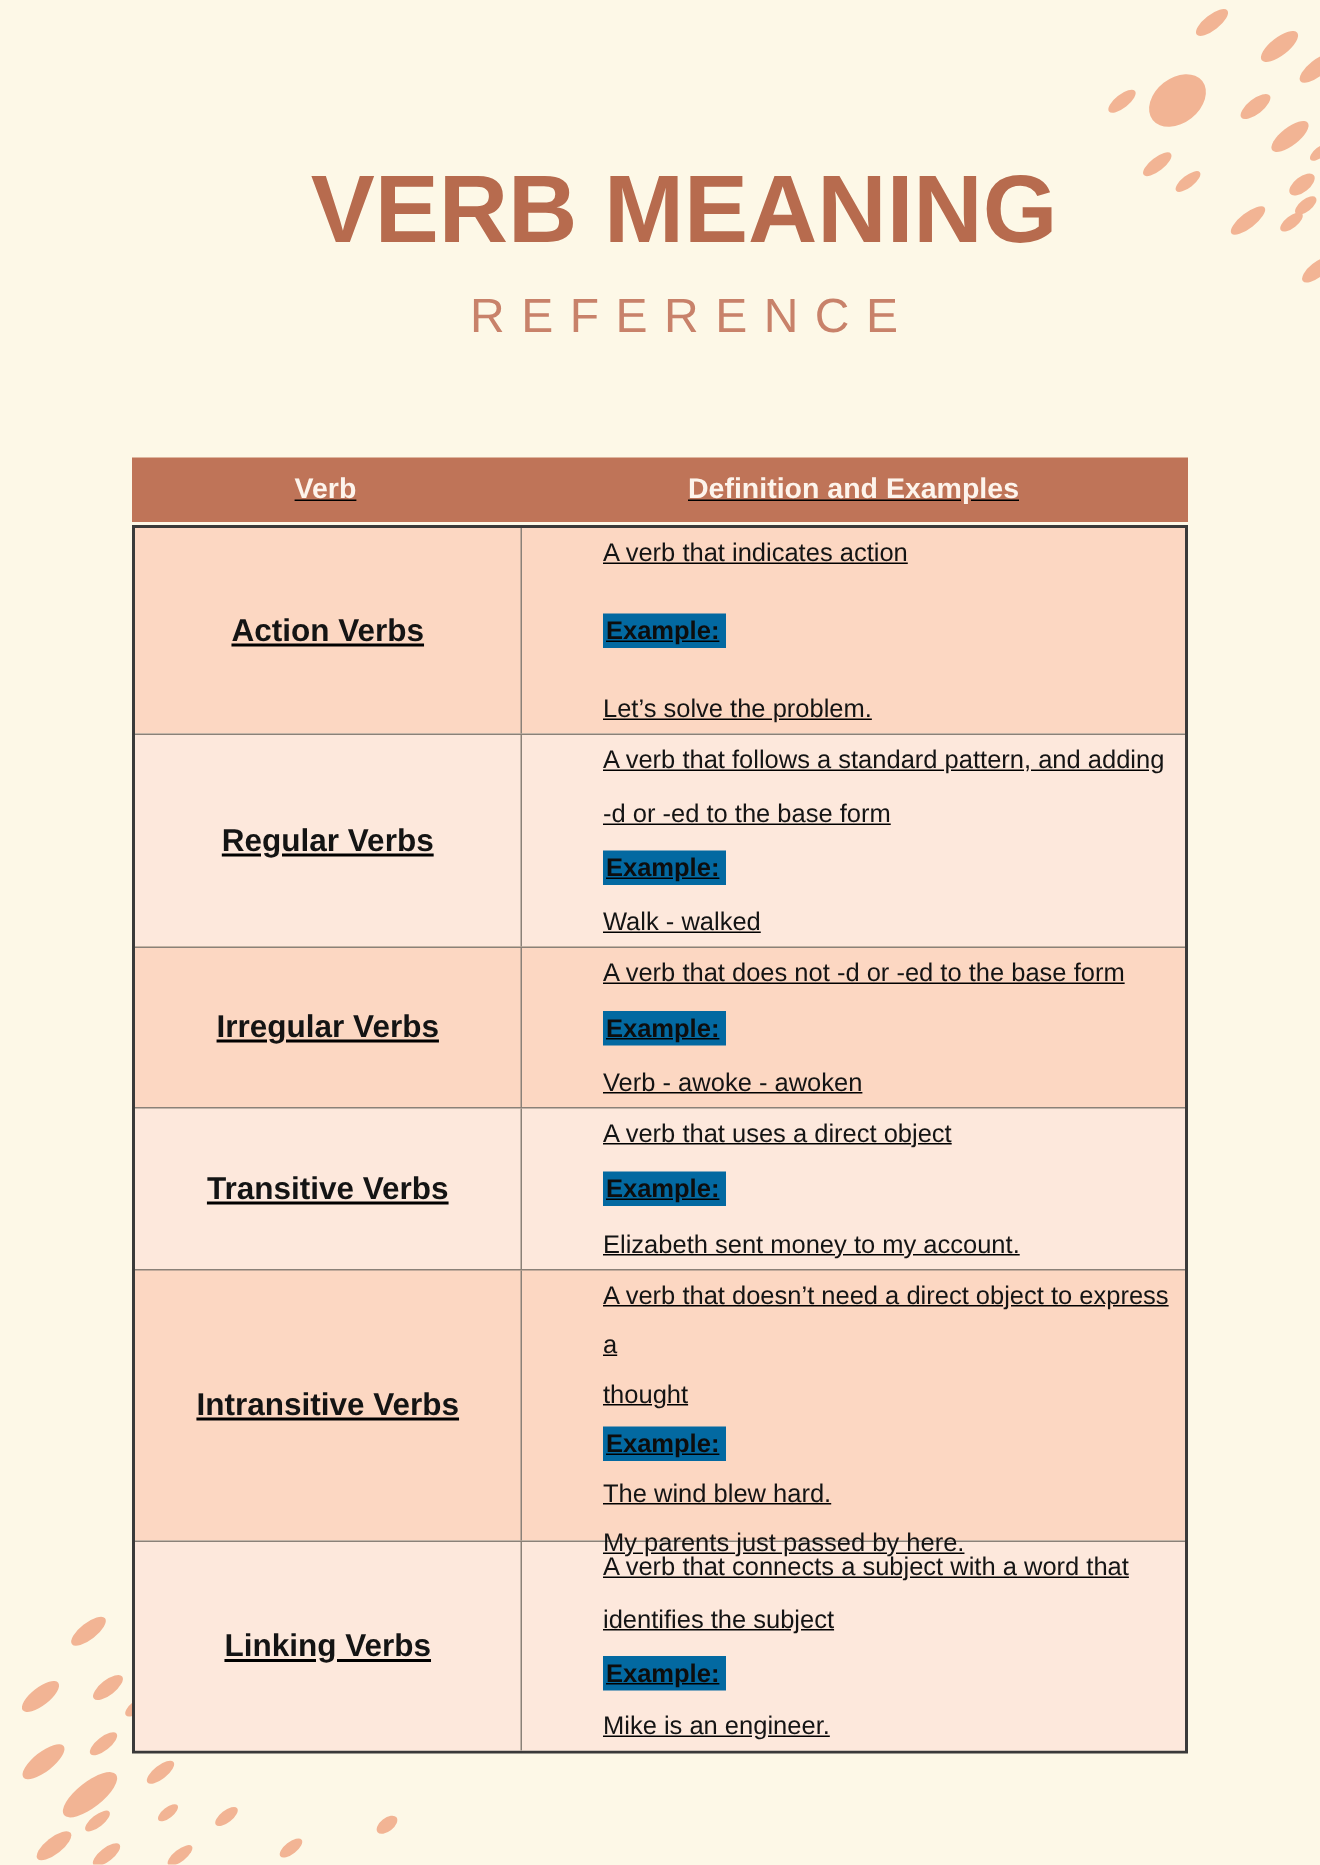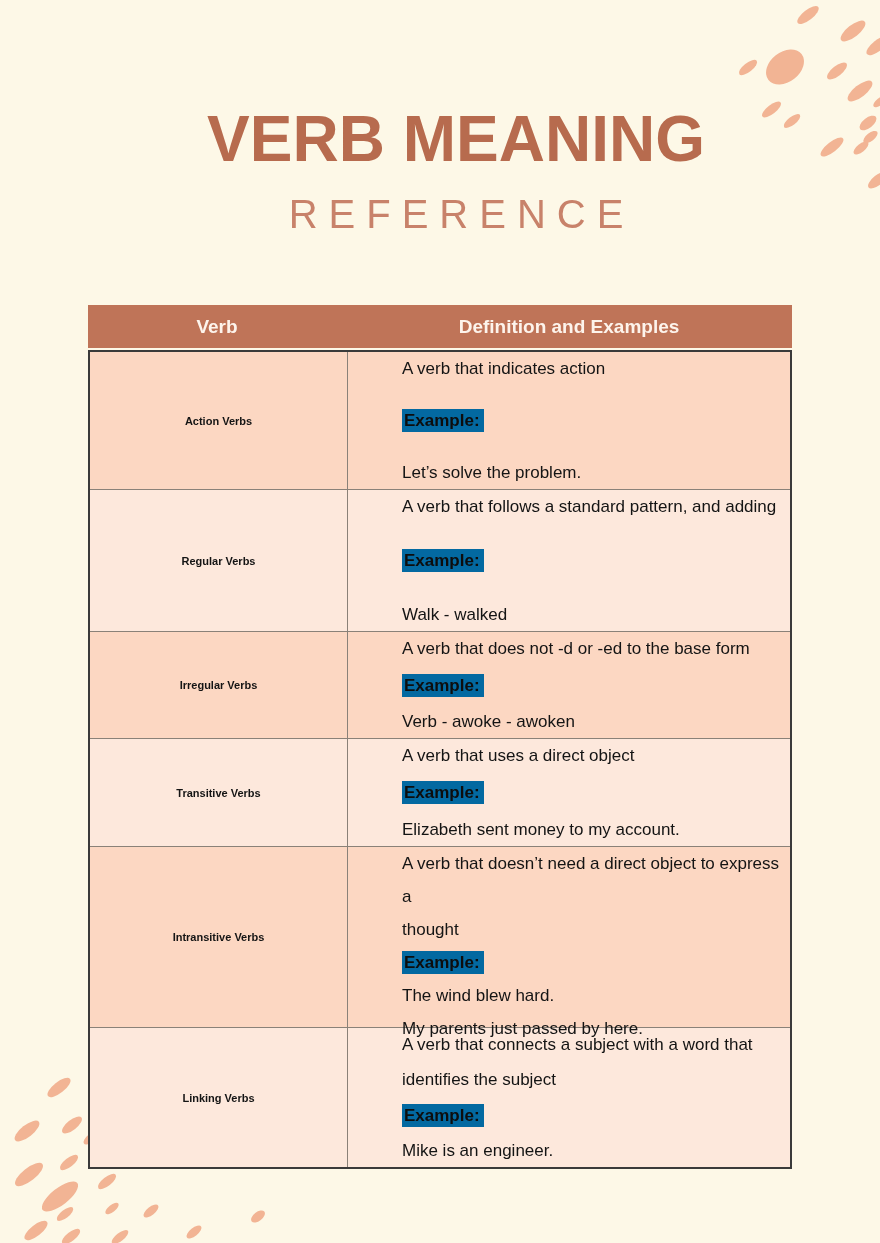--- a/index.html
+++ b/index.html
@@ -25,31 +25,32 @@
   .page-title {
     margin-top: 104px;
     font-size: 64px;
     font-weight: 700;
     letter-spacing: 0px;
     color: #b76b4e;
     line-height: 1.1;
   }
   .page-subtitle {
     margin-top: 18px;
-    font-size: 40px;
+    font-size: 32px;
     font-weight: 400;
     letter-spacing: 11px;
     text-indent: 11px;
     color: #c8826a;
   }
   .verbs-table {
     position: absolute;
     left: 88px;
     top: 305px;
     width: 704px;
+    text-decoration: underline;
   }
   .thead {
     display: flex;
     height: 43px;
     background: #bf7458;
     color: #fdf4ec;
     font-weight: 700;
     font-size: 19px;
     align-items: center;
     margin-bottom: 2px;
@@ -69,21 +70,21 @@
   .trow:nth-of-type(4) { height: 108px; }
   .trow:nth-of-type(5) { height: 181px; }
   .trow:nth-of-type(6) { height: 140px; }
   .tcell-verb {
     width: 258px;
     border-right: 1px solid #8a8178;
     display: flex;
     align-items: center;
     justify-content: center;
     font-weight: 700;
-    font-size: 11px;
+    font-size: 21px;
     color: #141414;
   }
   .tcell-def {
     flex: 1;
     display: flex;
     flex-direction: column;
     justify-content: space-between;
     padding-left: 54px;
     padding-right: 10px;
   }
@@ -160,20 +161,21 @@
         <div class="line">A verb that indicates action</div>
         <div class="line example-label-line"><span class="example-label">Example:</span></div>
         <div class="line">Let’s solve the problem.</div>
       </div>
     </div>
 
     <div class="trow light">
       <div class="tcell-verb">Regular Verbs</div>
       <div class="tcell-def">
         <div class="line">A verb that follows a standard pattern, and adding</div>
+        <div class="line">-d or -ed to the base form</div>
         <div class="line example-label-line"><span class="example-label">Example:</span></div>
         <div class="line">Walk - walked</div>
       </div>
     </div>
 
     <div class="trow dark">
       <div class="tcell-verb">Irregular Verbs</div>
       <div class="tcell-def">
         <div class="line">A verb that does not -d or -ed to the base form</div>
         <div class="line example-label-line"><span class="example-label">Example:</span></div>

